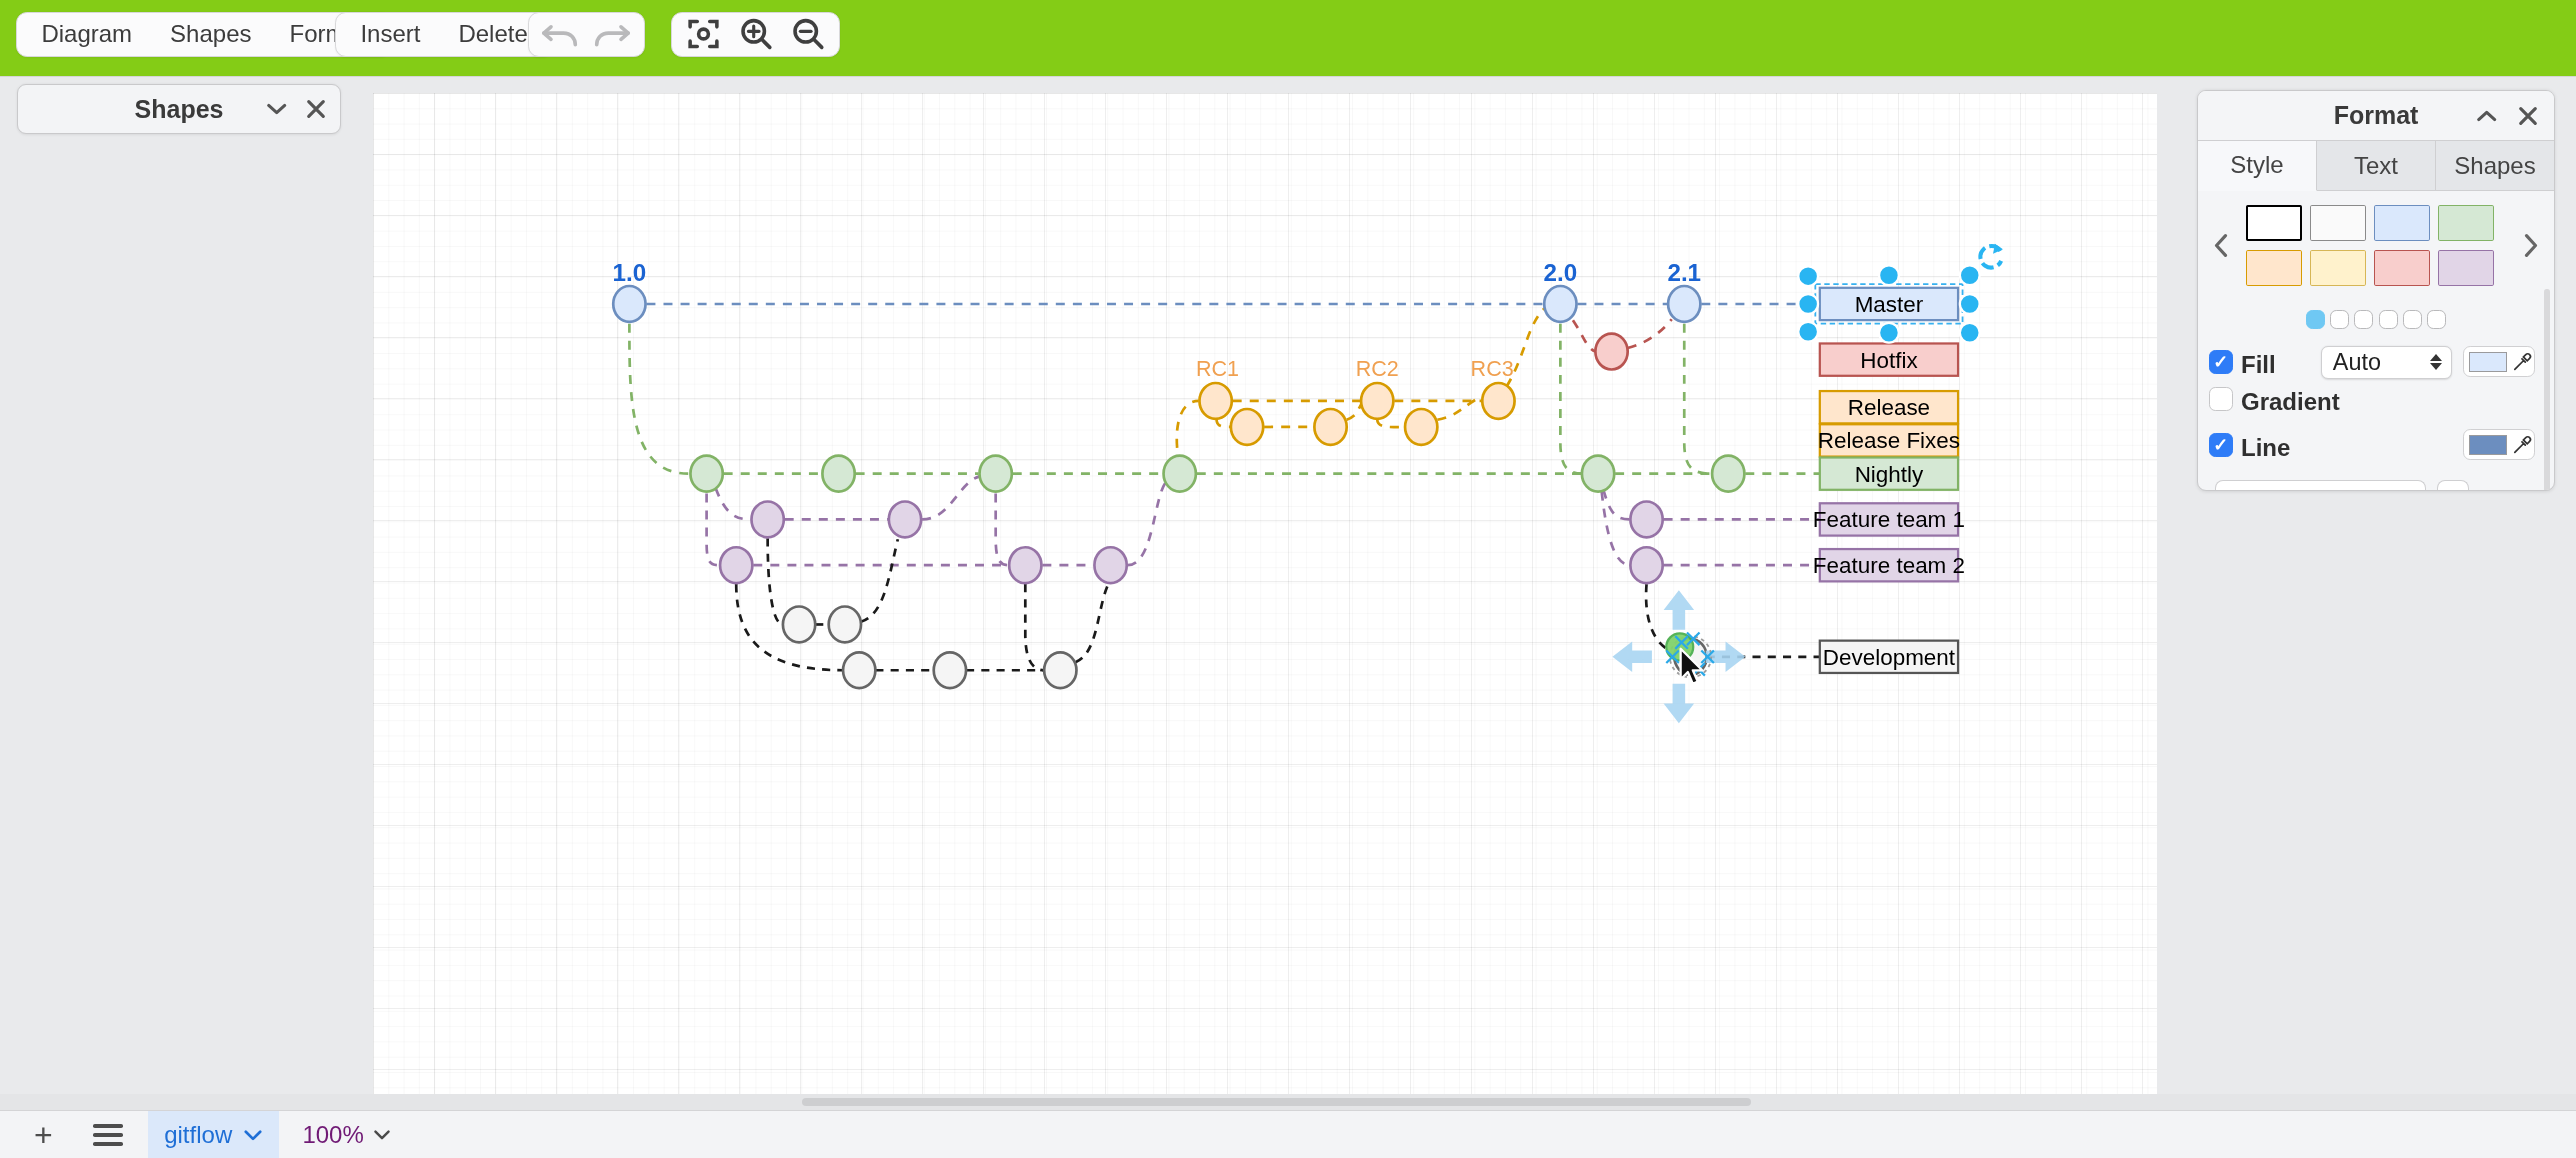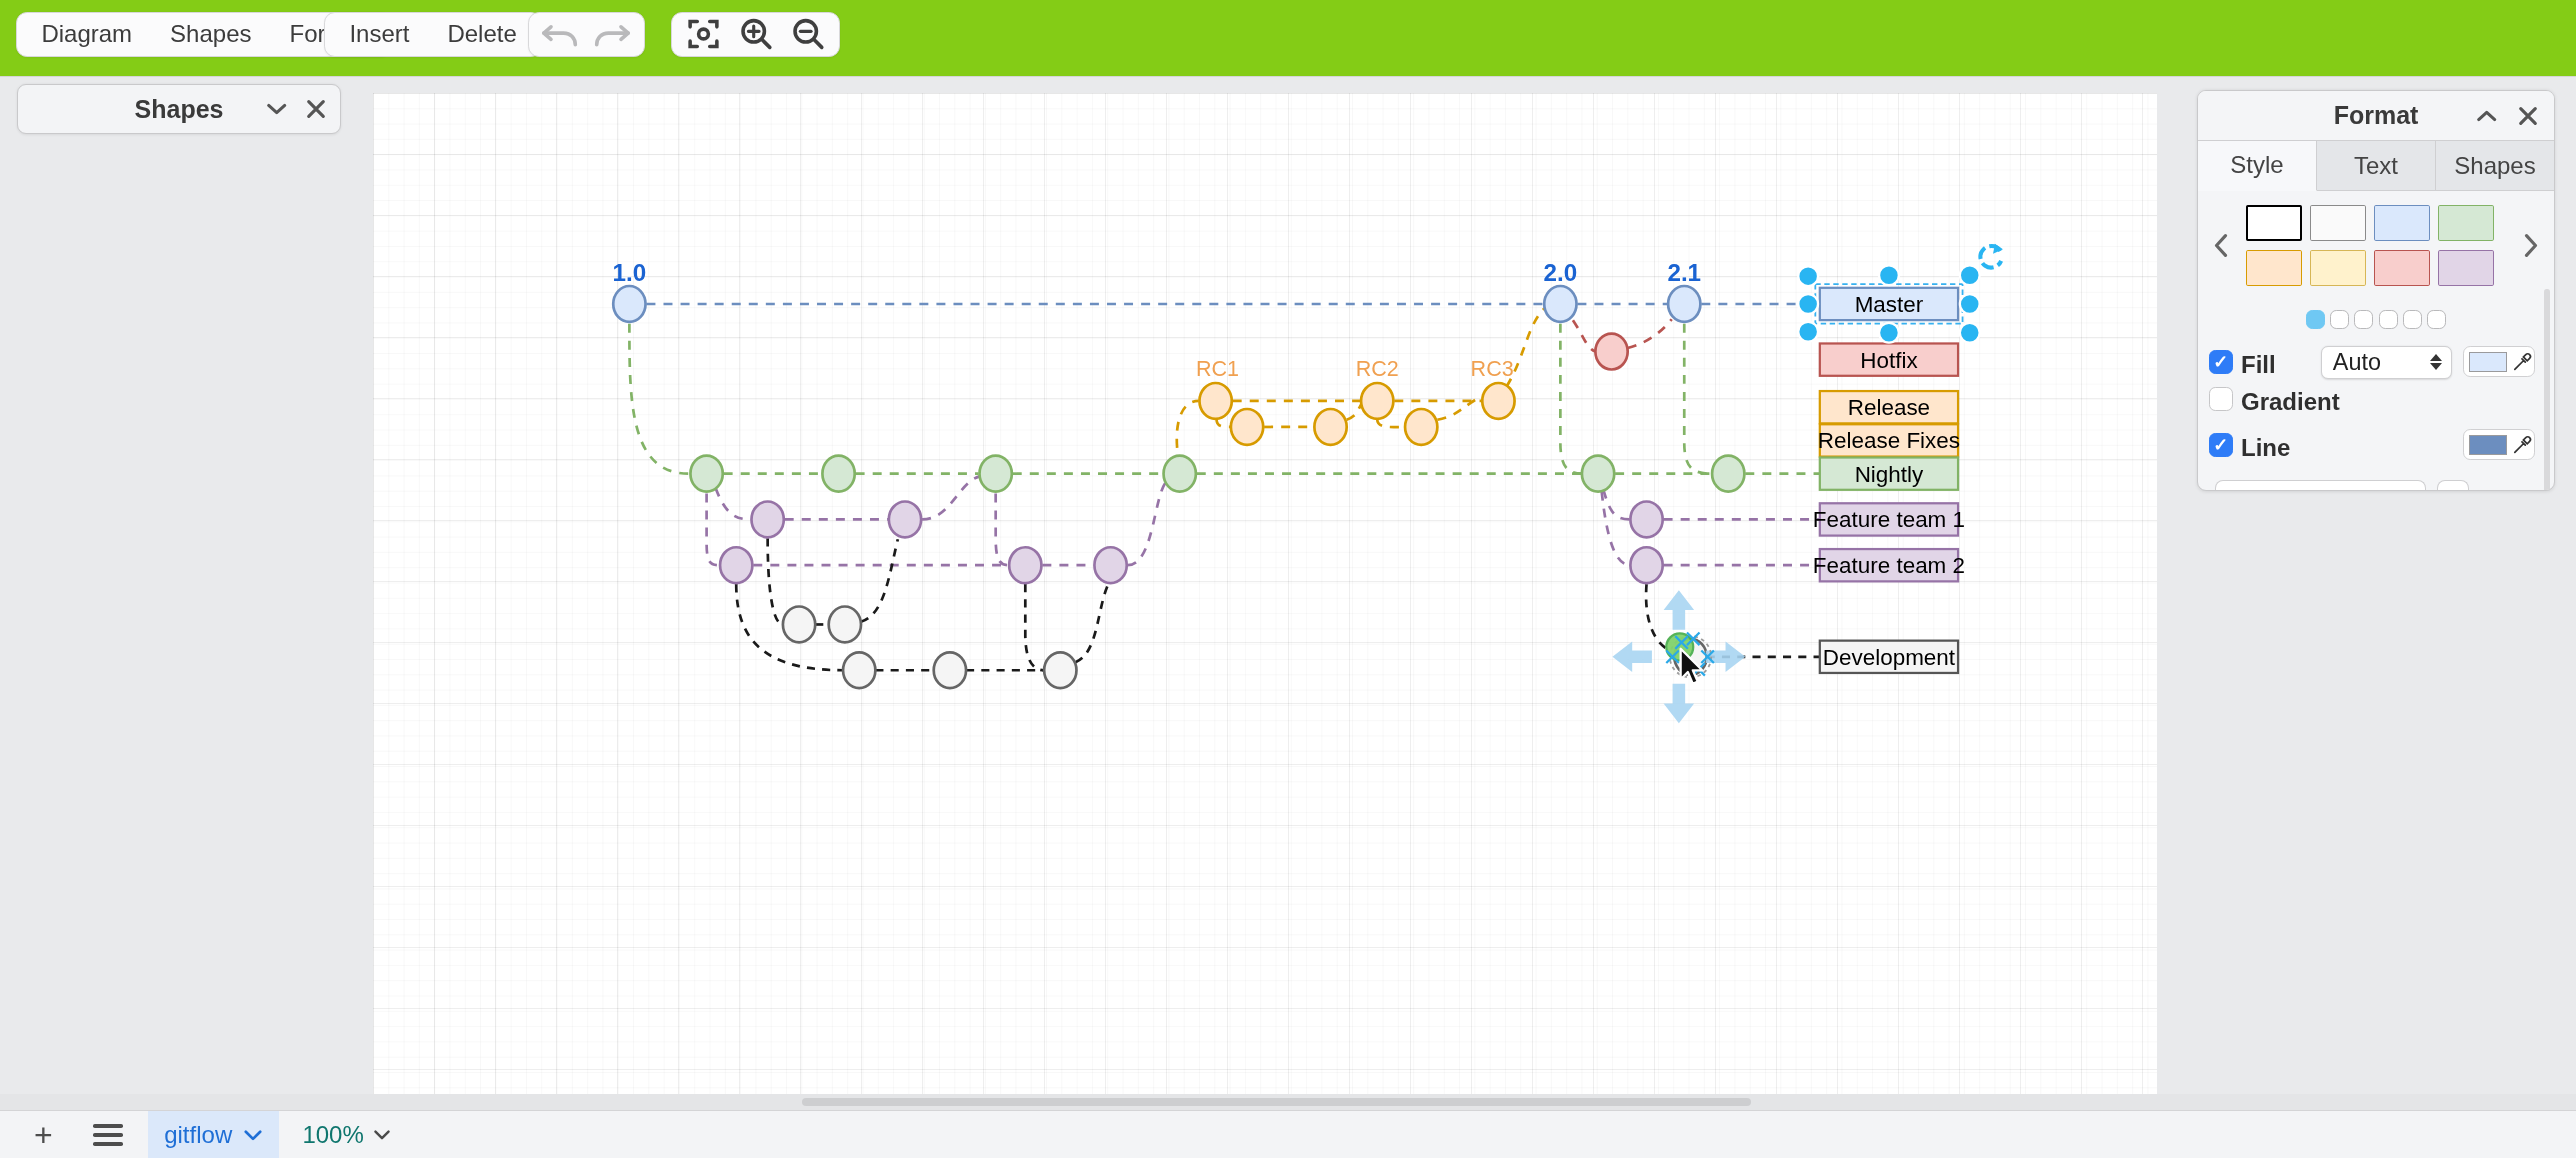--- a/index.html
+++ b/index.html
@@ -31,21 +31,21 @@
   
   .hscroll-strip{position:absolute;left:0;top:1094px;width:2576px;height:16px;background:#e4e5e7}
   .hscroll-thumb{position:absolute;left:802px;top:1098px;width:949px;height:8px;border-radius:4.5px;background:#cdced0}
   .footer{position:absolute;left:0;top:1110px;width:2576px;height:49px;background:#f3f4f6;border-top:0.9px solid #d4d4d6;display:flex;align-items:center}
   .plus-glyph{font-size:32px;color:#4d4d4d;line-height:1}
   .burger{width:30.5px}
   .burger div{height:3.6px;background:#4d4d4d;border-radius:1.8px;margin:5.4px 0}
   .page-pill{height:49px;display:flex;align-items:center;background:#dbe8fa;padding:0 16px;margin-left:25px}
   .page-pill span{color:#1f6fd6;font-size:24px;margin-right:10.8px}
   .zoom-ctl{display:flex;align-items:center;margin-left:23.4px}
-  .zoom-ctl span{color:#0f766e;font-size:24px;margin-right:9px}
+  .zoom-ctl span{color:#701a75;font-size:24px;margin-right:9px}
 
   
   .format-panel{position:absolute;left:2197px;top:90px;width:358px;height:401px;background:#f4f5f7;border:0.9px solid #c9c9cb;border-radius:9px;box-shadow:0 0.9px 3.6px rgba(0,0,0,.10);overflow:hidden}
   .fp-header{position:relative;height:49px;display:flex;align-items:center;justify-content:center;background:#f4f5f7}
   .fp-title{font-size:25px;font-weight:bold;color:#3a3a3a}
   .fp-header .hicon{position:absolute;top:0;height:100%;display:flex;align-items:center}
   .fp-tabs{display:flex;height:51px;border-top:0.9px solid #cfcfd1;border-bottom:0.9px solid #cfcfd1}
   .fp-tab{flex:1;display:flex;align-items:center;justify-content:center;font-size:24px;color:#444;background:#e4e6e9;border-right:0.9px solid #cfcfd1}
   .fp-tab:last-child{border-right:none}
   .fp-tab.active{background:#f7f8fa;border-bottom:0.9px solid #f7f8fa;margin-bottom:-0.9px}
@@ -72,21 +72,21 @@
 </style>
 </head>
 <body>
 
 <div class="topbar">
   <div class="btn-group" style="left:16px">
     <span class="menu-item">Diagram</span>
     <span class="menu-item">Shapes</span>
     <span class="menu-item">Format</span>
   </div>
-  <div class="btn-group" style="left:324px">
+  <div class="btn-group" style="left:335px">
     <span class="menu-item">Insert</span>
     <span class="menu-item">Delete</span>
   </div>
   <div class="btn-group" style="left:528px">
     <span class="icon-btn">
       <svg width="40" height="36" viewBox="0 0 44 40">
           <path d="M12 12 L4 19 L12 26" fill="none" stroke="#b9b9bb" stroke-width="4" stroke-linecap="round" stroke-linejoin="round"></path>
           <path d="M4 19 H26 c8 0 13 6 13 13" fill="none" stroke="#b9b9bb" stroke-width="4" stroke-linecap="round"></path>
         </svg>
     </span>

